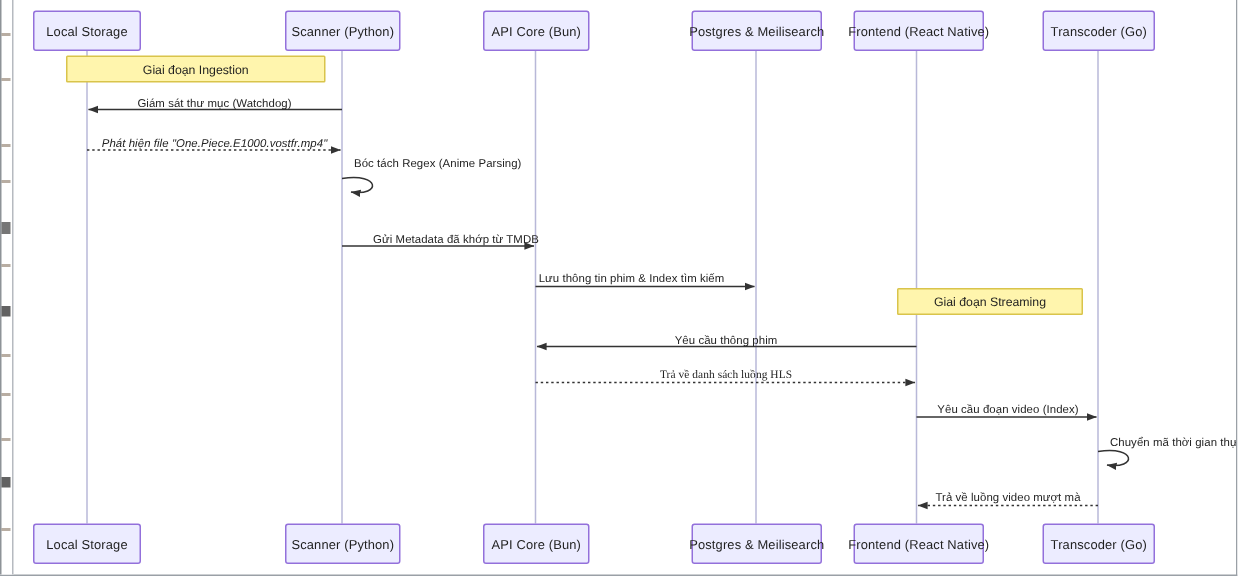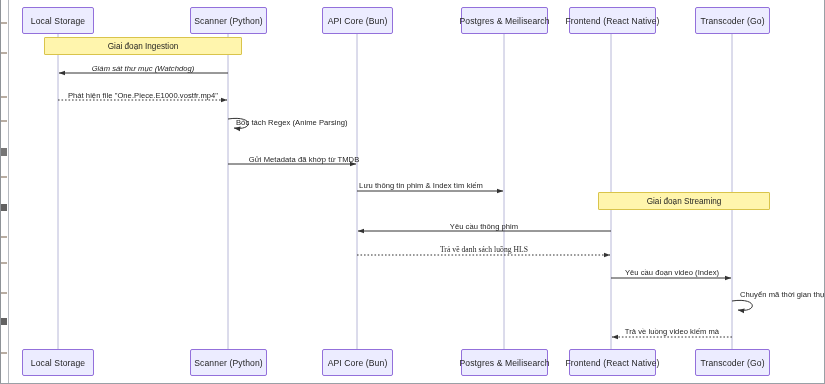--- a/index.html
+++ b/index.html
@@ -177,34 +177,34 @@
           <span>Postgres &amp; Meilisearch</span>
         </div>
         <div class="participant" style="left: 569px; top: 349px; width: 87px;">
           <span>Frontend (React Native)</span>
         </div>
         <div class="participant" style="left: 695px; top: 349px; width: 75px;">
           <span>Transcoder (Go)</span>
         </div>
       </div>
     <div id="notes-layer">
-        <div class="note" style="left: 44px; top: 37px; width: 198px;">
+        <div class="note" style="left: 44px; top: 37px; width: 173px;">
           <span>Giai đoạn Ingestion</span>
         </div>
-        <div class="note" style="left: 598px; top: 192px; width: 172px;">
+        <div class="note" style="left: 598px; top: 192px; width: 124px;">
           <span>Giai đoạn Streaming</span>
         </div>
       </div>
     <div id="labels-layer">
-        <div class="msg-label" style="left: 143px; top: 64px; font-style: italic;">Giám sát thư mục (Watchdog)</div>
-        <div class="msg-label" style="left: 143px; top: 91px;">Phát hiện file "One.Piece.E1000.vostfr.mp4"</div>
-        <div class="msg-label left-anchor" style="left: 236px; top: 118px;">Bóc tách Regex (Anime Parsing)</div>
+        <div class="msg-label" style="left: 143px; top: 64px;">Giám sát thư mục (Watchdog)</div>
+        <div class="msg-label" style="left: 143px; top: 91px; font-style: italic;">Phát hiện file "One.Piece.E1000.vostfr.mp4"</div>
+        <div class="msg-label left-anchor" style="left: 236px; top: 104px;">Bóc tách Regex (Anime Parsing)</div>
         <div class="msg-label" style="left: 304px; top: 155px;">Gửi Metadata đã khớp từ TMDB</div>
         <div class="msg-label" style="left: 421px; top: 181px;">Lưu thông tin phim &amp; Index tìm kiếm</div>
         <div class="msg-label" style="left: 484px; top: 222px;">Yêu cầu thông phim</div>
         <div class="msg-label" style="left: 484px; top: 245px; font-family: Liberation Serif, serif;">Trả về danh sách luồng HLS</div>
         <div class="msg-label" style="left: 672px; top: 268px;">Yêu cầu đoạn video (Index)</div>
         <div class="msg-label left-anchor" style="left: 740px; top: 290px;">Chuyển mã thời gian thực (HW Acceleration)</div>
-        <div class="msg-label" style="left: 672px; top: 327px;">Trả về luồng video kiếm mà</div>
+        <div class="msg-label" style="left: 672px; top: 327px;">Trả về luồng video mượt mà</div>
       </div>
 
   </div>
 </div>
 
 </body></html>

